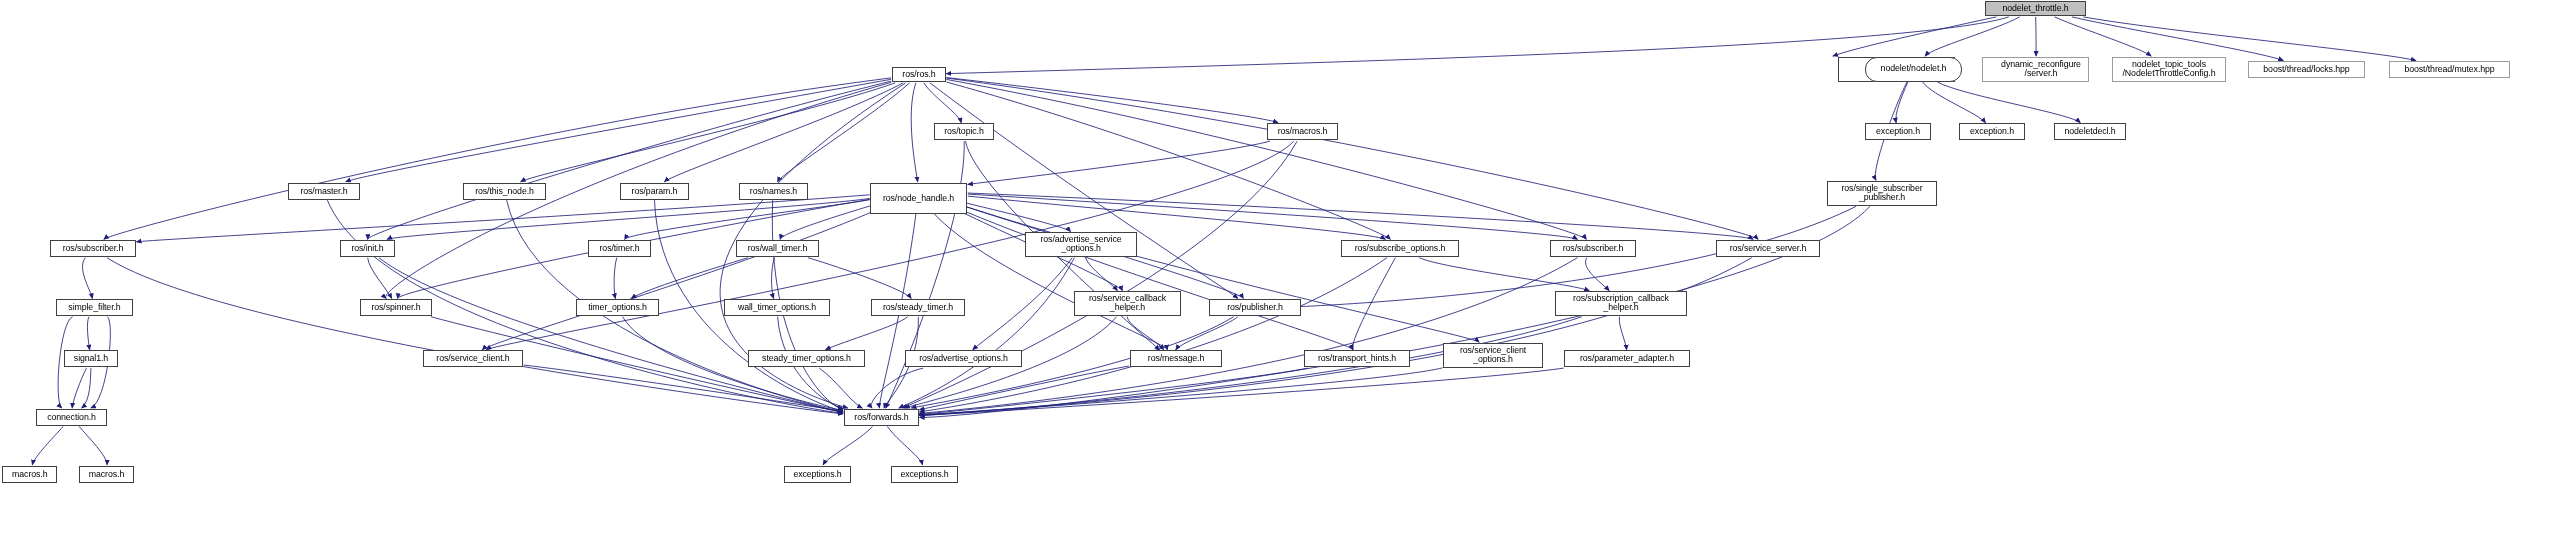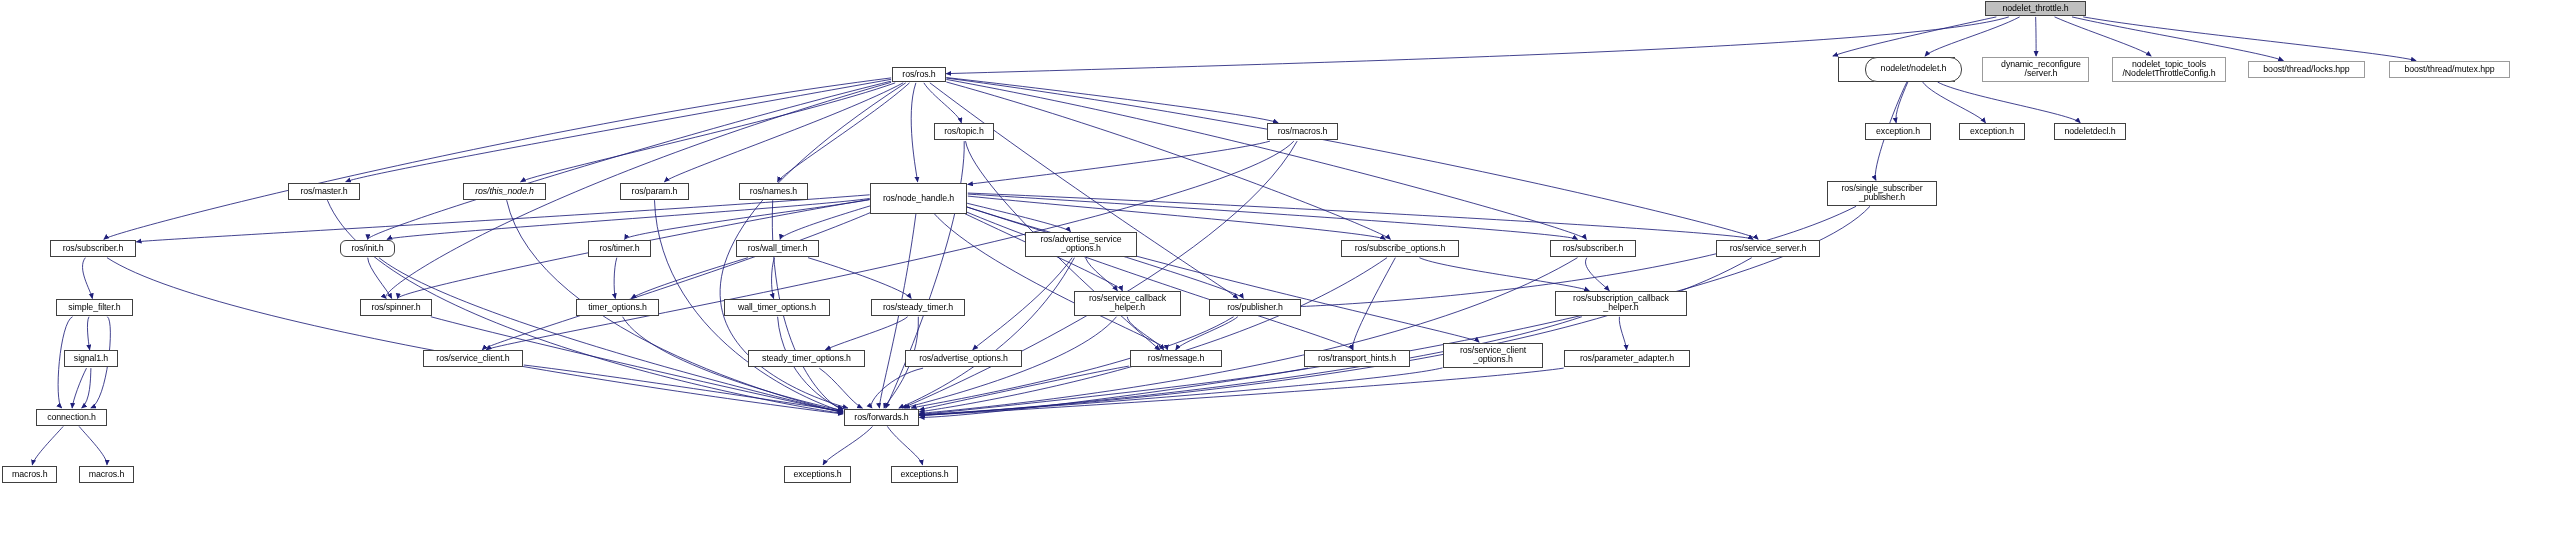--- a/index.html
+++ b/index.html
@@ -170,26 +170,26 @@
     <div class="node light" style="left: 2248px; top: 61px; width: 117px; height: 17px;">boost/thread/locks.hpp</div>
     <div class="node light" style="left: 2389px; top: 61px; width: 121px; height: 17px;">boost/thread/mutex.hpp</div>
     <div class="node strong" style="left: 1865px; top: 123px; width: 66px; height: 17px;">exception.h</div>
     <div class="node strong" style="left: 1959px; top: 123px; width: 66px; height: 17px;">exception.h</div>
     <div class="node strong" style="left: 2054px; top: 123px; width: 72px; height: 17px;">nodeletdecl.h</div>
     <div class="node strong" style="left: 934px; top: 123px; width: 60px; height: 17px;">ros/topic.h</div>
     <div class="node strong" style="left: 1267px; top: 123px; width: 71px; height: 17px;">ros/macros.h</div>
     <div class="node strong" style="left: 1827px; top: 181px; width: 110px; height: 24.5px;">ros/single_subscriber
 _publisher.h</div>
     <div class="node strong" style="left: 288px; top: 183px; width: 72px; height: 17px;">ros/master.h</div>
-    <div class="node strong" style="left: 463px; top: 183px; width: 83px; height: 17px; font-style: italic;">ros/this_node.h</div>
+    <div class="node strong" style="left: 463px; top: 183px; width: 83px; height: 17px;">ros/this_node.h</div>
     <div class="node strong" style="left: 620px; top: 183px; width: 69px; height: 17px;">ros/param.h</div>
     <div class="node strong" style="left: 739px; top: 183px; width: 69px; height: 17px;">ros/names.h</div>
     <div class="node strong" style="left: 870px; top: 183px; width: 97px; height: 31px;">ros/node_handle.h</div>
     <div class="node strong" style="left: 50px; top: 240px; width: 86px; height: 17px;">ros/subscriber.h</div>
-    <div class="node strong" style="left: 340px; top: 240px; width: 55px; height: 17px; border-radius: 6px;">ros/init.h</div>
+    <div class="node strong" style="left: 340px; top: 240px; width: 55px; height: 17px;">ros/init.h</div>
     <div class="node strong" style="left: 588px; top: 240px; width: 63px; height: 17px;">ros/timer.h</div>
     <div class="node strong" style="left: 736px; top: 240px; width: 83px; height: 17px;">ros/wall_timer.h</div>
     <div class="node strong" style="left: 1025px; top: 232px; width: 112px; height: 24.5px;">ros/advertise_service
 _options.h</div>
     <div class="node strong" style="left: 1341px; top: 240px; width: 118px; height: 17px;">ros/subscribe_options.h</div>
     <div class="node strong" style="left: 1550px; top: 240px; width: 86px; height: 17px;">ros/subscriber.h</div>
     <div class="node strong" style="left: 1716px; top: 240px; width: 104px; height: 17px;">ros/service_server.h</div>
     <div class="node strong" style="left: 56px; top: 299px; width: 77px; height: 17px;">simple_filter.h</div>
     <div class="node strong" style="left: 360px; top: 299px; width: 72px; height: 17px;">ros/spinner.h</div>
     <div class="node strong" style="left: 576px; top: 299px; width: 83px; height: 17px;">timer_options.h</div>

